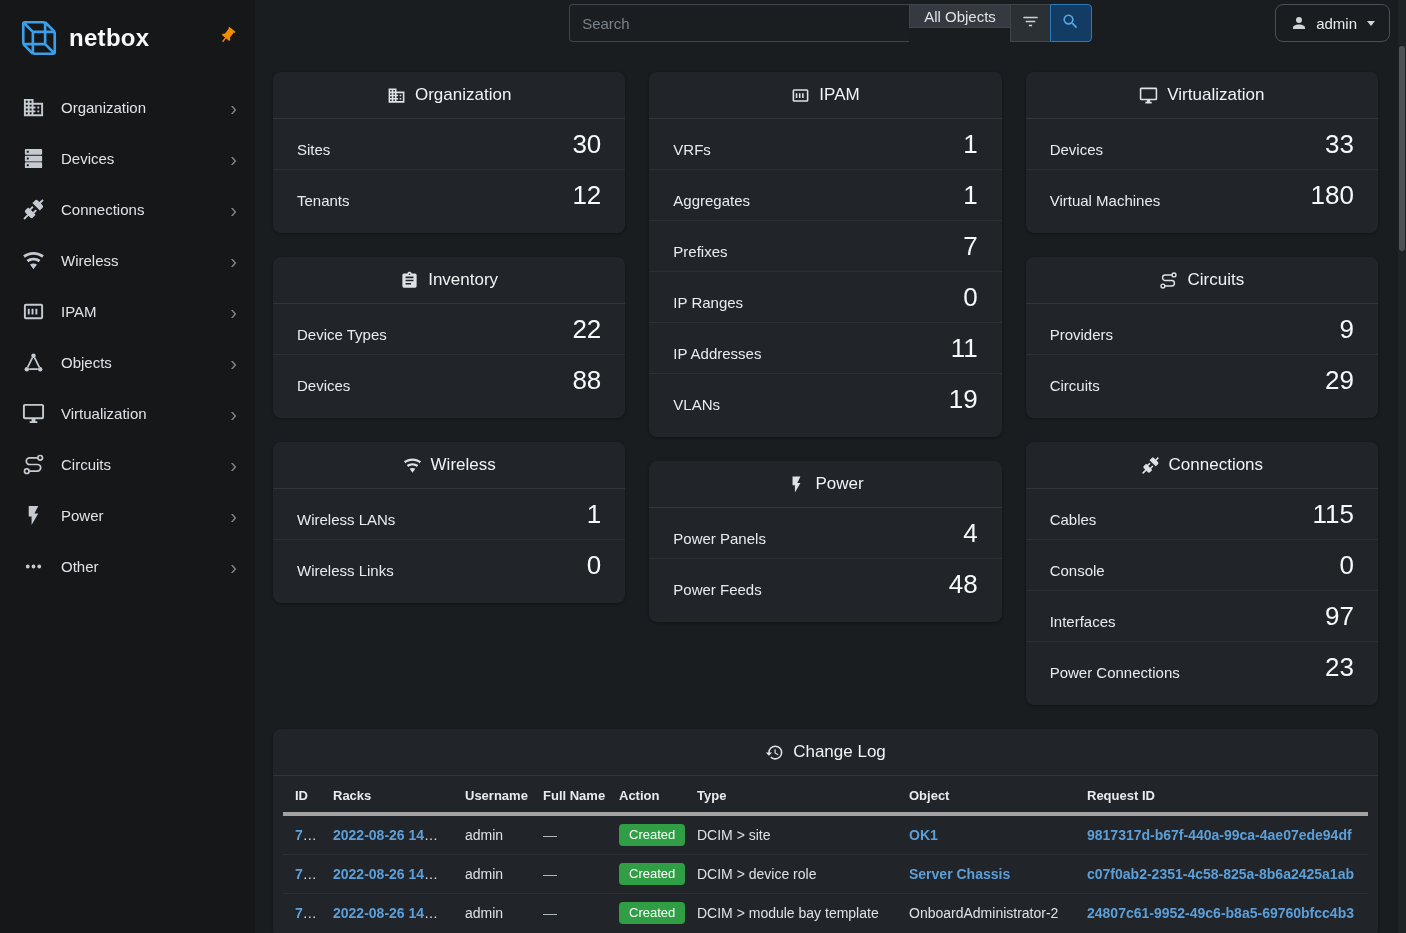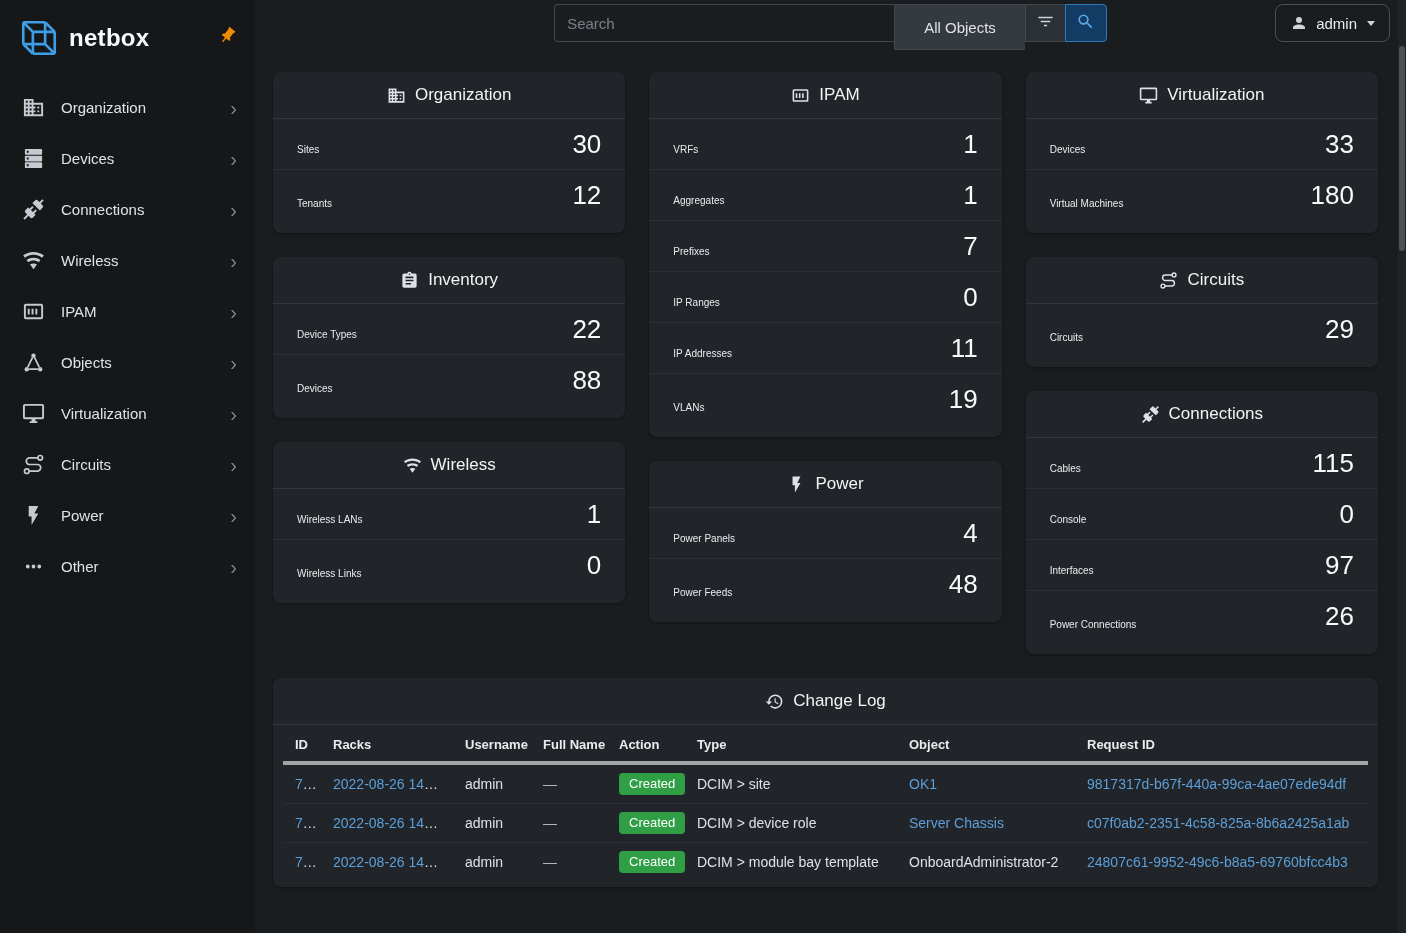--- a/index.html
+++ b/index.html
@@ -46,21 +46,21 @@
   .main{flex:1;display:flex;flex-direction:column;position:relative;min-width:0;}
   .topbar{height:46px;display:flex;align-items:center;justify-content:center;position:relative;flex-shrink:0;}
   .search-group{display:flex;height:38px;}
   .search-input{
     width:340px;height:38px;background:#1b1e21;border:1px solid #3f464c;border-right:none;
     border-radius:4px 0 0 4px;color:var(--text-primary);font-size:15px;padding:0 12px;outline:none;
     font-family:inherit;
   }
   .search-input::placeholder{color:#7a828a;}
   .btn{border:none;cursor:pointer;font-family:inherit;display:inline-flex;align-items:center;justify-content:center;}
-  .btn-objects{height:46px;padding:0 29px;background:#343a40;color:#dfe3e7;font-size:15px;border:1px solid #3f464c;border-right:none;}
+  .btn-objects{height:24px;padding:0 14px;background:#343a40;color:#dfe3e7;font-size:15px;border:1px solid #3f464c;border-right:none;}
   .btn-filter{height:38px;width:40px;background:#2b3035;color:#ced4da;border:1px solid #3f464c;border-right:none;}
   .btn-filter svg{width:19px;height:19px;}
   .btn-search{height:38px;width:42px;background:#123c63;color:#5aa7e6;border:1px solid #2c7bb8;border-radius:0 4px 4px 0;}
   .btn-search svg{width:19px;height:19px;}
   .btn-user{
     position:absolute;right:16px;top:4px;height:38px;padding:0 14px;background:transparent;
     border:1px solid #4a5056;border-radius:8px;color:#e9ecef;font-size:15px;
     display:inline-flex;align-items:center;gap:8px;cursor:pointer;font-family:inherit;
   }
   .btn-user .icon{display:inline-flex;color:#ced4da;}
@@ -75,37 +75,37 @@
   .card-header{
     display:flex;align-items:center;justify-content:center;gap:9px;
     padding:13px 16px;font-size:17px;font-weight:500;color:#f1f3f5;
     border-bottom:1px solid var(--border-header);
   }
   .card-header .icon{display:inline-flex;color:#dee2e6;}
   .card-header .icon svg{width:19px;height:19px;}
   .card-body{padding-bottom:13px;}
   .stat-row{display:flex;align-items:center;justify-content:space-between;padding:11px 24px;border-bottom:1px solid var(--border-subtle);}
   .card-body .stat-row:last-child{border-bottom:none;align-items:flex-end;}
-  .stat-label{font-size:10px;color:#e9ecef;cursor:pointer;margin-top:11px;}
+  .stat-label{font-size:15px;color:#e9ecef;cursor:pointer;margin-top:11px;}
   .stat-value{font-size:26px;font-weight:400;color:#f8f9fa;line-height:28px;cursor:pointer;}
 
   
   .changelog{margin-top:24px;}
   .table-wrap{padding:0 10px 6px 10px;}
   table{width:100%;border-collapse:collapse;table-layout:fixed;}
   th{
     text-align:left;font-size:13px;font-weight:700;color:#e9ecef;
     padding:12px 12px 9px 12px;border-bottom:4px solid #a3a3a3;white-space:nowrap;
   }
   td{
     font-size:14px;color:#dee2e6;padding:8px 12px;border-bottom:1px solid var(--border-subtle);
     white-space:nowrap;overflow:hidden;text-overflow:ellipsis;
   }
   tr:last-child td{border-bottom:none;}
-  a.link{color:var(--link);text-decoration:none;cursor:pointer;}
+  a.link{color:var(--link);text-decoration:none;cursor:pointer;font-weight:bold;}
   .badge{display:inline-block;padding:3px 10px;border-radius:4px;font-size:13px;font-weight:500;line-height:16px;}
   .badge-green{background:var(--badge-green);color:#fff;}
   .cell-muted{color:var(--text-secondary);}
 
   
   .scrollbar{position:absolute;right:0;top:0;width:8px;height:100%;background:#202325;}
   .scrollbar .thumb{position:absolute;top:46px;left:1px;width:6px;height:205px;border-radius:3px;background:#4b5157;cursor:pointer;}
 </style>
 </head>
 <body>
@@ -410,20 +410,24 @@
                   <svg viewBox="0 0 24 24" fill="currentColor">
                     <circle cx="19" cy="5" r="2.4" fill="none" stroke="currentColor" stroke-width="1.8"></circle>
                     <circle cx="5" cy="19" r="2.4" fill="none" stroke="currentColor" stroke-width="1.8"></circle>
                     <path d="M16.5 5H8a3.5 3.5 0 0 0 0 7h8a3.5 3.5 0 0 1 0 7H7.6" fill="none" stroke="currentColor" stroke-width="1.8"></path>
                   </svg>
                 </span>
                 <span>Circuits</span>
               </div>
               <div class="card-body">
                 <div class="stat-row">
+                  <span class="stat-label">Providers</span>
+                  <span class="stat-value">9</span>
+                </div>
+                <div class="stat-row">
                   <span class="stat-label">Circuits</span>
                   <span class="stat-value">29</span>
                 </div>
               </div>
             </div>
             <div class="card">
               <div class="card-header">
                 <span class="icon">
                   <svg viewBox="0 0 24 24" fill="currentColor">
                     <path d="M21.4,7.5C22.2,8.3 22.2,9.6 21.4,10.3L18.6,13.1L10.8,5.3L13.6,2.5C14.4,1.7 15.7,1.7 16.4,2.5L18.2,4.3L21.2,1.3L22.6,2.7L19.6,5.7L21.4,7.5M15.6,13.3L14.2,11.9L11.4,14.7L9.3,12.6L12.1,9.8L10.7,8.4L7.9,11.2L6.4,9.8L3.6,12.6C2.8,13.4 2.8,14.7 3.6,15.4L5.4,17.2L1.4,21.2L2.8,22.6L6.8,18.6L8.6,20.4C9.4,21.2 10.7,21.2 11.4,20.4L14.2,17.6L12.8,16.2L15.6,13.3Z"></path>
@@ -439,21 +443,21 @@
                 <div class="stat-row">
                   <span class="stat-label">Console</span>
                   <span class="stat-value">0</span>
                 </div>
                 <div class="stat-row">
                   <span class="stat-label">Interfaces</span>
                   <span class="stat-value">97</span>
                 </div>
                 <div class="stat-row">
                   <span class="stat-label">Power Connections</span>
-                  <span class="stat-value">26</span>
+                  <span class="stat-value">23</span>
                 </div>
               </div>
             </div>
           </div>
         </div>
 
       <div class="card changelog">
         <div class="card-header">
           <span class="icon">
             <svg viewBox="0 0 24 24" fill="currentColor">

